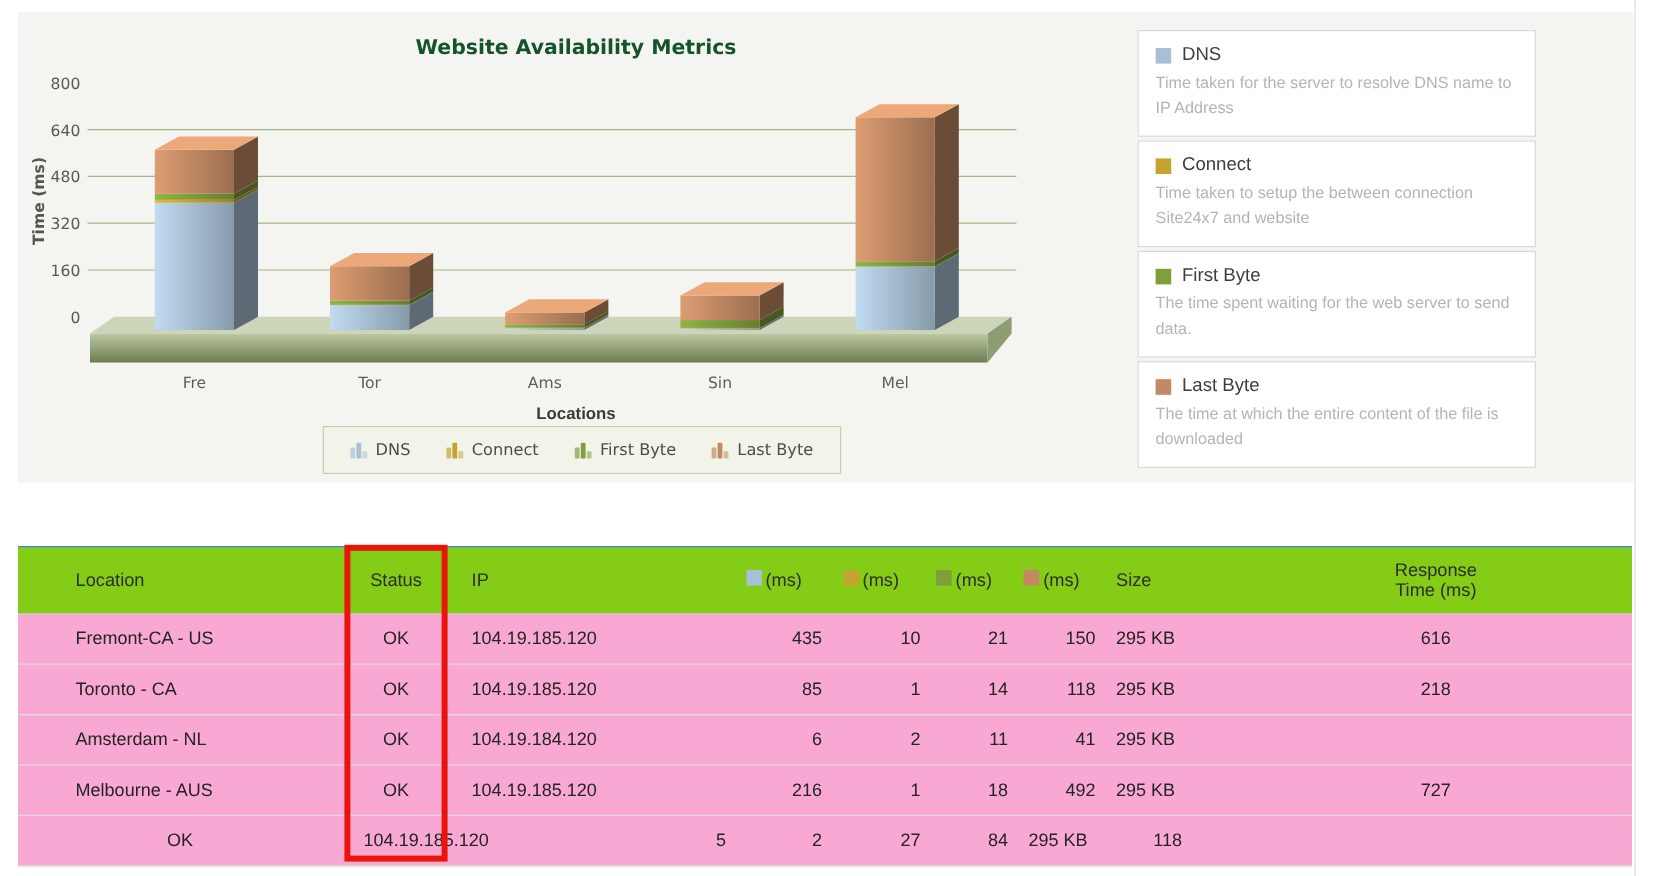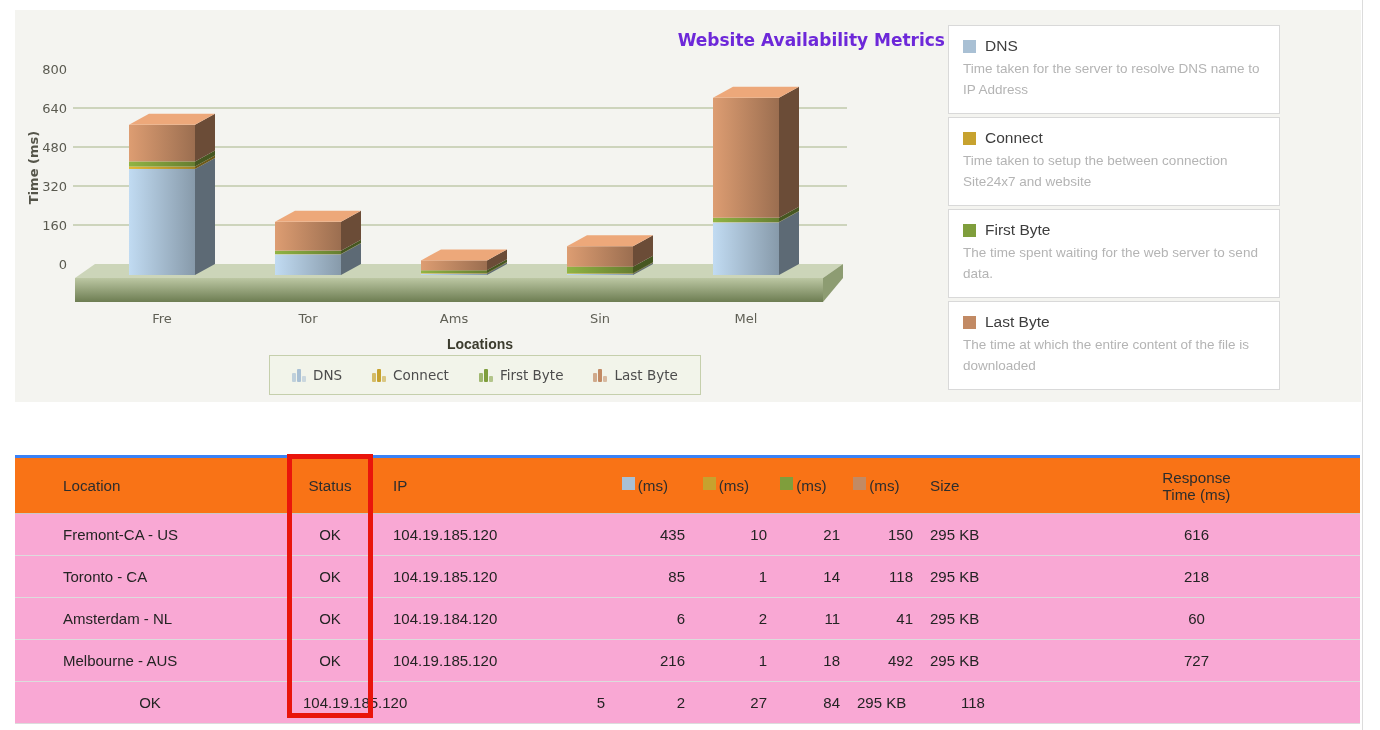--- a/index.html
+++ b/index.html
@@ -2,22 +2,22 @@
 <html><head>
 <meta charset="utf-8">
 <style>
   html,body{margin:0;padding:0;background:#fff;}
   .page{position:relative;width:1380px;height:730px;background:#fff;overflow:hidden;
         font-family:"Liberation Sans",sans-serif;}
   .right-edge{position:absolute;left:1362px;top:0;height:730px;width:0;border-left:1px solid #dcdcdc;}
 
   
   .chart-panel{position:absolute;left:15px;top:10px;width:1346px;height:392px;background:#f4f4f0;}
-  .chart-title{position:absolute;left:0;top:20px;width:930px;text-align:right;
-               font-family:"DejaVu Sans",sans-serif;font-weight:bold;font-size:17px;color:#6d28d9;}
+  .chart-title{position:absolute;left:0;top:20px;width:930px;text-align:center;
+               font-family:"DejaVu Sans",sans-serif;font-weight:bold;font-size:17px;color:#14532d;}
   .y-axis-label{position:absolute;left:-35px;top:150px;width:106px;text-align:center;
                 transform:rotate(-90deg);font-family:"DejaVu Sans",sans-serif;
                 font-weight:bold;font-size:13px;color:#55554a;}
   .x-axis-label{position:absolute;left:0;top:326px;width:930px;text-align:center;
                 font-family:Liberation Sans, sans-serif;font-weight:bold;font-size:14px;color:#3c3c2e;}
   #chart-svg{position:absolute;left:0;top:0;}
 
   .legend-box{position:absolute;left:254px;top:345px;height:40px;box-sizing:border-box;
               background:#f2f4ea;border:1px solid #c5cfac;display:flex;align-items:center;
               gap:30px;padding:0 22px;}
@@ -33,21 +33,21 @@
         padding:11px 14px 10px 14px;}
   .card-title-row{display:flex;align-items:center;gap:9px;}
   .card-swatch{width:13px;height:13px;flex:none;}
   .card-title{font-size:15.5px;color:#3d3d3d;}
   .card-desc{margin:4px 0 0 0;font-size:13.5px;line-height:1.55;color:#b4b4b4;}
 
   
   .table-area{position:absolute;left:15px;top:455px;width:1345px;font-size:15px;color:#242424;}
   .t-grid{display:grid;grid-template-columns:270px 90px 230px 80px 82px 73px 73px 120px 1fr;
           align-items:center;}
-  .t-header{height:55px;background:#f97316;border-top:3px solid #3b82f6;
+  .t-header{height:55px;background:#84cc16;border-top:1px solid #3b82f6;
             border-bottom:1px solid #c9c9c9;color:#2d2d2d;font-size:15.2px;}
   .t-row{height:41px;border-bottom:1px solid #dcdcdc;background:#f9a8d4;}
   .c-loc{padding-left:48px;}
   .c-status{text-align:center;}
   .c-ip{padding-left:18px;}
   .c-num{text-align:right;}
   .c-size{padding-left:17px;}
   .c-resp{text-align:center;}
   .icon-col{display:flex;flex-direction:row;align-items:flex-end;justify-content:center;}
   .hdr-swatch{width:13px;height:13px;margin:0 3px 4px 0;}
@@ -278,21 +278,20 @@
         </div>
         <div class="t-grid t-row">
           <div class="c-loc">Amsterdam - NL</div>
           <div class="c-status">OK</div>
           <div class="c-ip">104.19.184.120</div>
           <div class="c-num">6</div>
           <div class="c-num">2</div>
           <div class="c-num">11</div>
           <div class="c-num">41</div>
           <div class="c-size">295 KB</div>
-          <div class="c-resp">60</div>
         </div>
         <div class="t-grid t-row">
           <div class="c-loc">Melbourne - AUS</div>
           <div class="c-status">OK</div>
           <div class="c-ip">104.19.185.120</div>
           <div class="c-num">216</div>
           <div class="c-num">1</div>
           <div class="c-num">18</div>
           <div class="c-num">492</div>
           <div class="c-size">295 KB</div>

